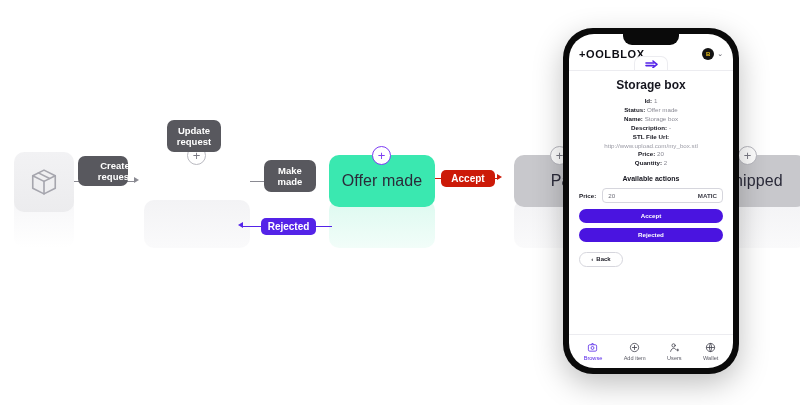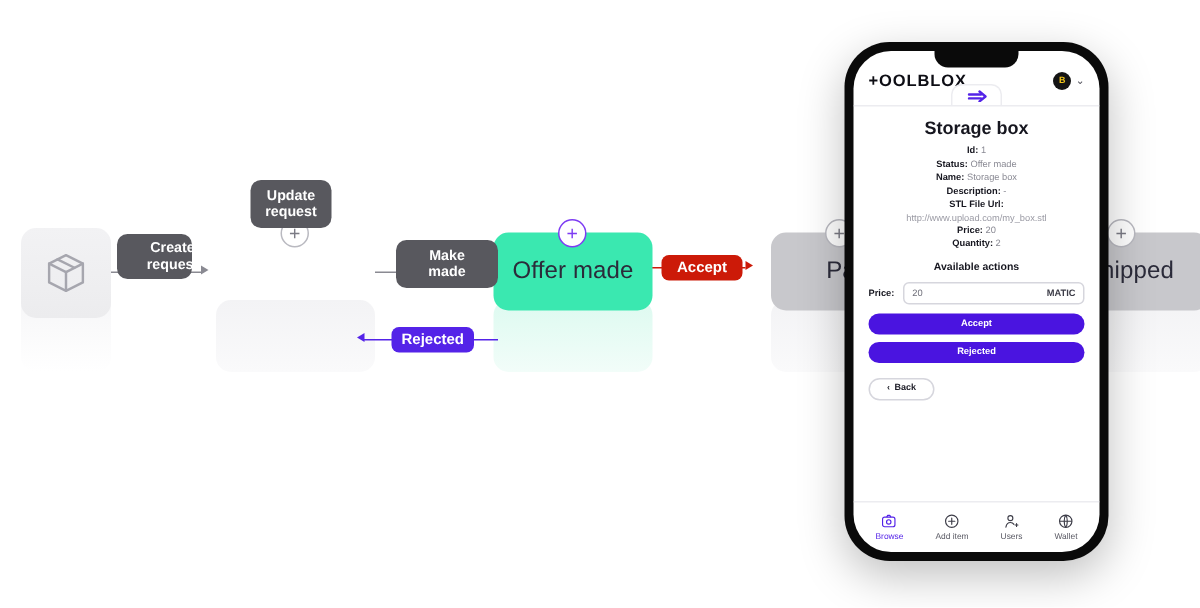--- a/index.html
+++ b/index.html
@@ -64,21 +64,21 @@
     display:flex; flex-direction:column; align-items:center; justify-content:center;
     color:#fff; font-weight:bold; font-size:9.5px; line-height:11.5px;
     text-align:center; padding:4px 8px;
   }
   .chip.dark { background:#58585e; }
   .chip.red  { background:#cc1a08; }
   .chip.purple { background:#5423e8; }
 
   #chip-create { left:78px; top:156px; width:50px; height:30px;padding-left:32px; }
   #chip-update { left:167px; top:88px; width:54px; height:32px;margin-top:32px; }
-  #chip-make   { left:264px; top:160px; width:68px; height:32px; }
+  #chip-make   { left:264px; top:160px; width:52px; height:32px; }
   #chip-accept { left:441px; top:170px; width:54px; height:17px; border-radius:5px; font-size:10px; }
   #chip-reject { left:261px; top:218px; width:55px; height:17px; border-radius:5px; font-size:10px; }
 
   .edge { position:absolute; background:#8a8a92; height:1.2px; }
   .edge.red { background:#cc1a08; }
   .edge.purple { background:#5423e8; }
   .arrowhead { position:absolute; width:0;height:0; border-style:solid; }
 
   
   #phone {

